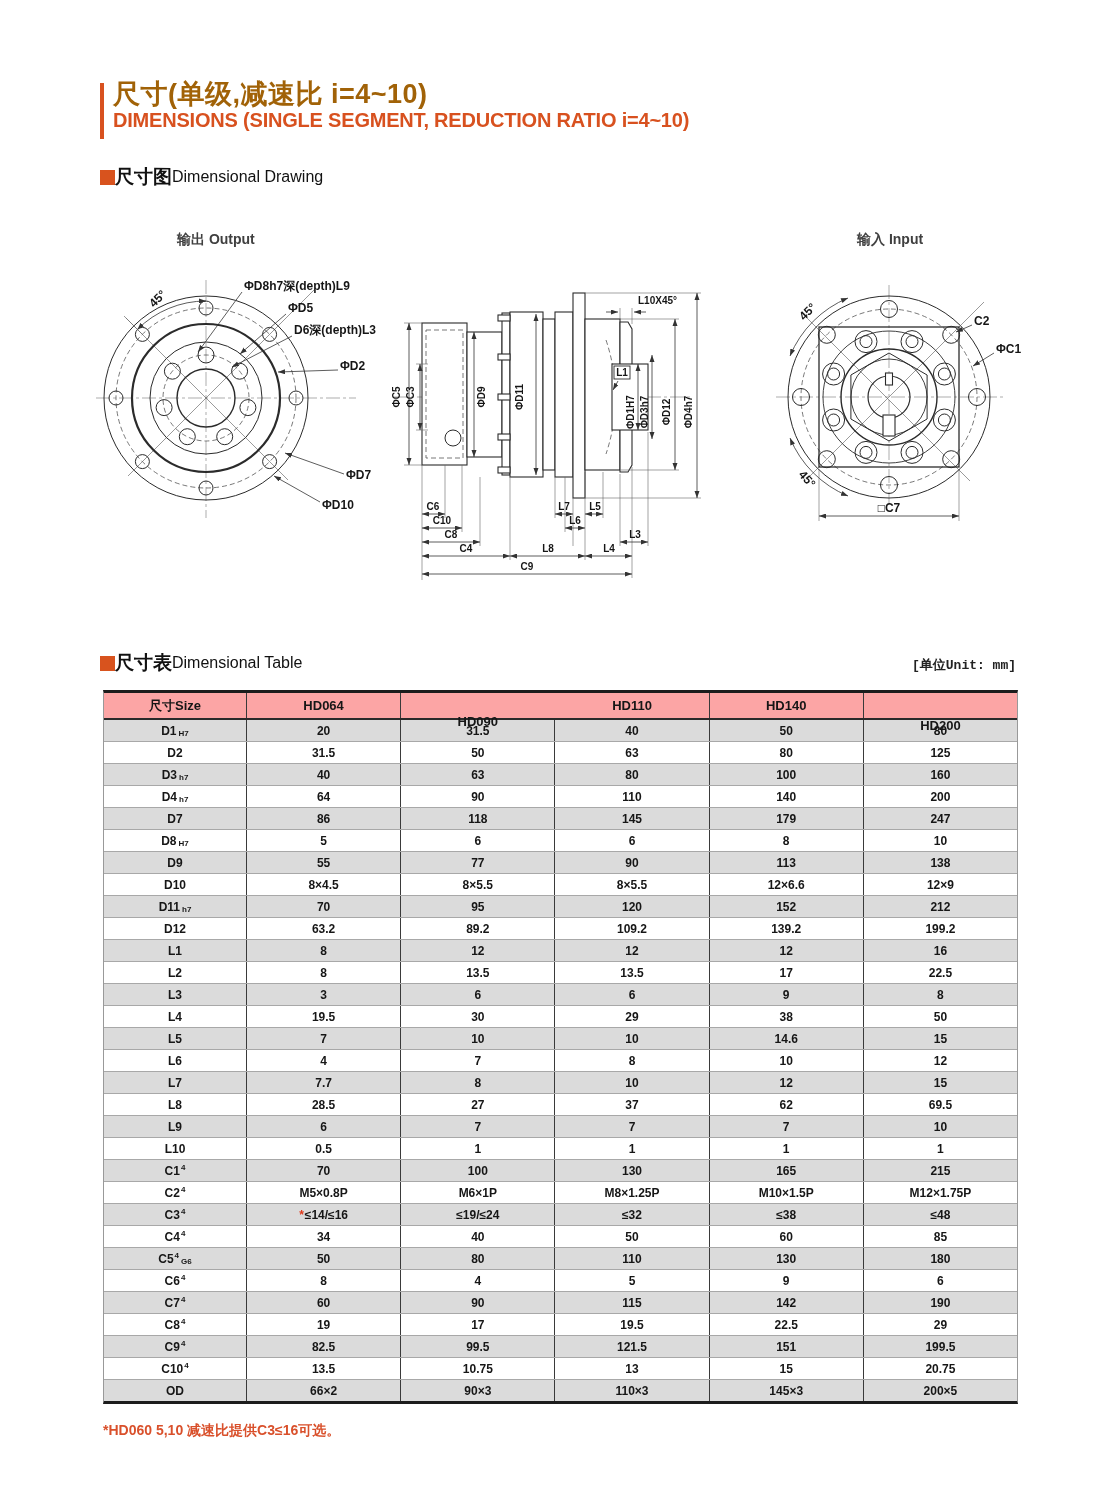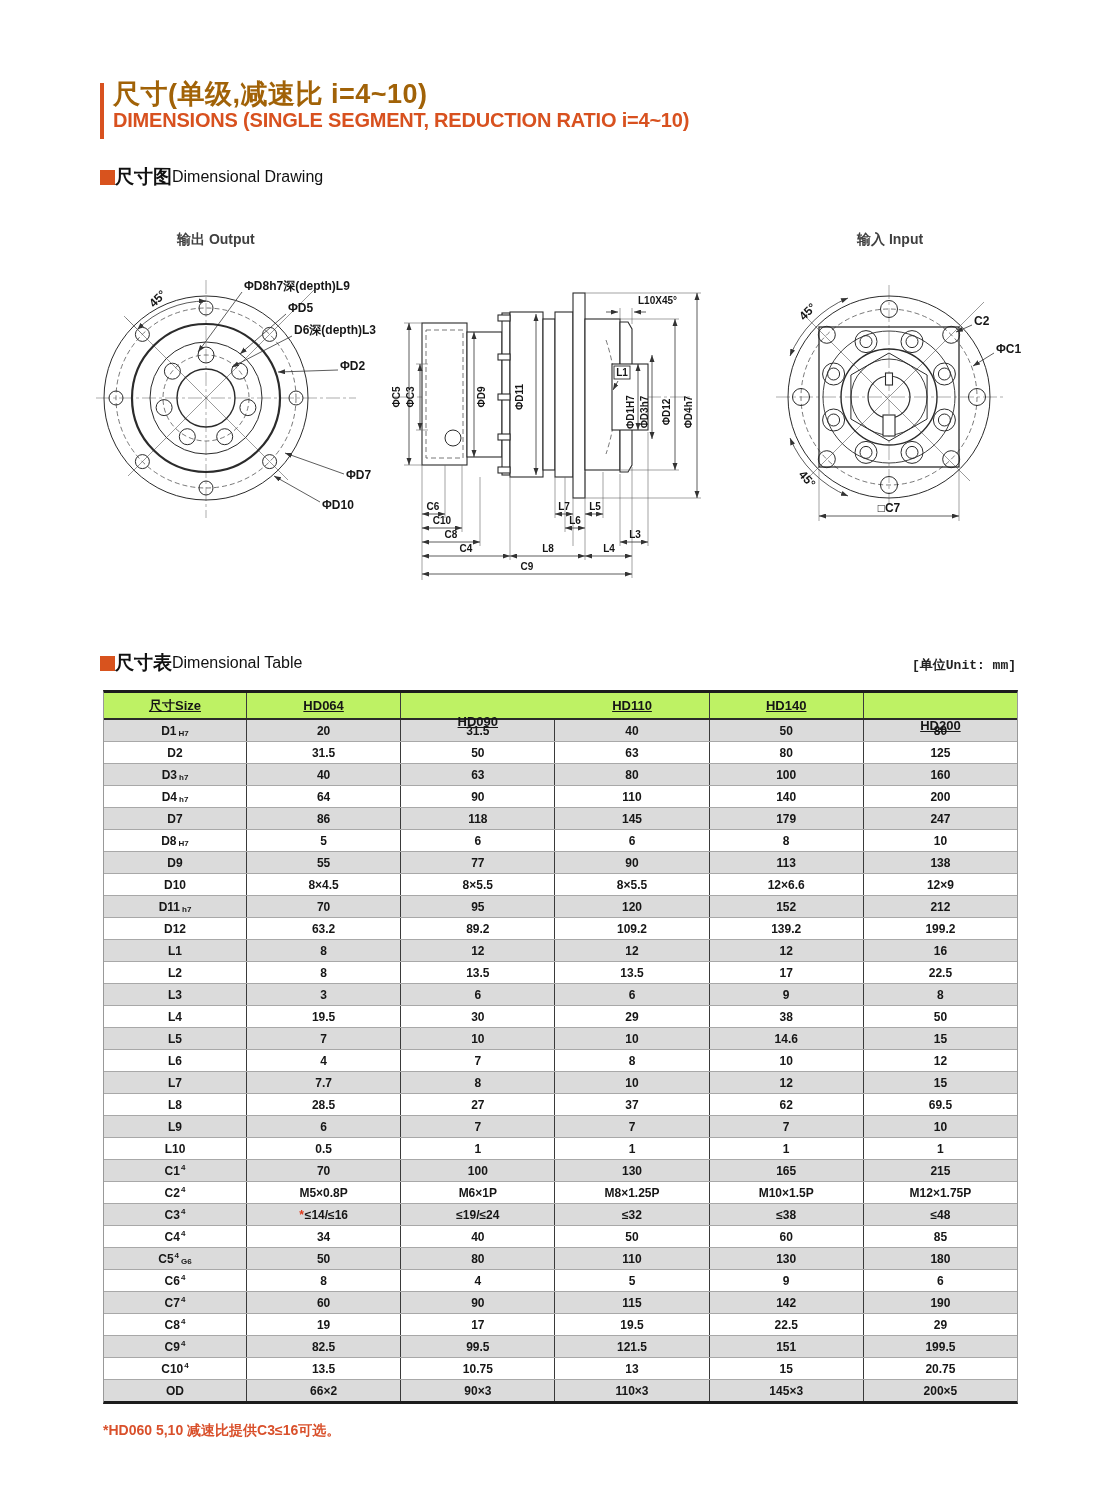--- a/index.html
+++ b/index.html
@@ -11,21 +11,21 @@
   
   .section-head{position:absolute;display:flex;align-items:center;gap:0;}
   .bullet{width:15px;height:15px;background:#d8531e;}
   .sec-zh{font-size:19px;font-weight:bold;color:#111;}
   .sec-en{font-size:16px;color:#111;}
   .unit-note{position:absolute;left:860px;top:656px;width:156px;text-align:right;font-size:13px;font-weight:bold;color:#222;font-family:Liberation Mono, monospace;}
   .draw-title{position:absolute;font-size:14px;font-weight:bold;color:#404040;}
   
   .dim-table{position:absolute;left:103px;top:690px;width:913px;border-top:3px solid #1c1c1c;border-bottom:3px solid #1c1c1c;border-left:1px solid #999;border-right:1px solid #999;}
   .tr{display:flex;align-items:stretch;border-top:1px solid #a8a8a8;}
-  .tr.th-row{border-top:none;background:#bef264;height:25px;text-decoration:underline;}
+  .tr.th-row{border-top:none;background:#fca5a5;height:25px;}
   .tr.first{border-top:2px solid #2a2a2a;}
   .tr.odd{background:#dbdbdb;}
   .tr.even{background:#ffffff;}
   .tr{height:21px;}
   .tr.th-row{height:25px;}
   .cell{display:flex;align-items:center;justify-content:center;font-size:12px;font-weight:bold;border-right:1.5px solid #3a3a3a;line-height:1;}
   .cell:last-child{border-right:none;}
   .tl{width:142px;flex:none;}
   .tc{flex:1;}
   .cell sup{font-size:8px;margin-left:1px;transform:translateY(-3px);}

